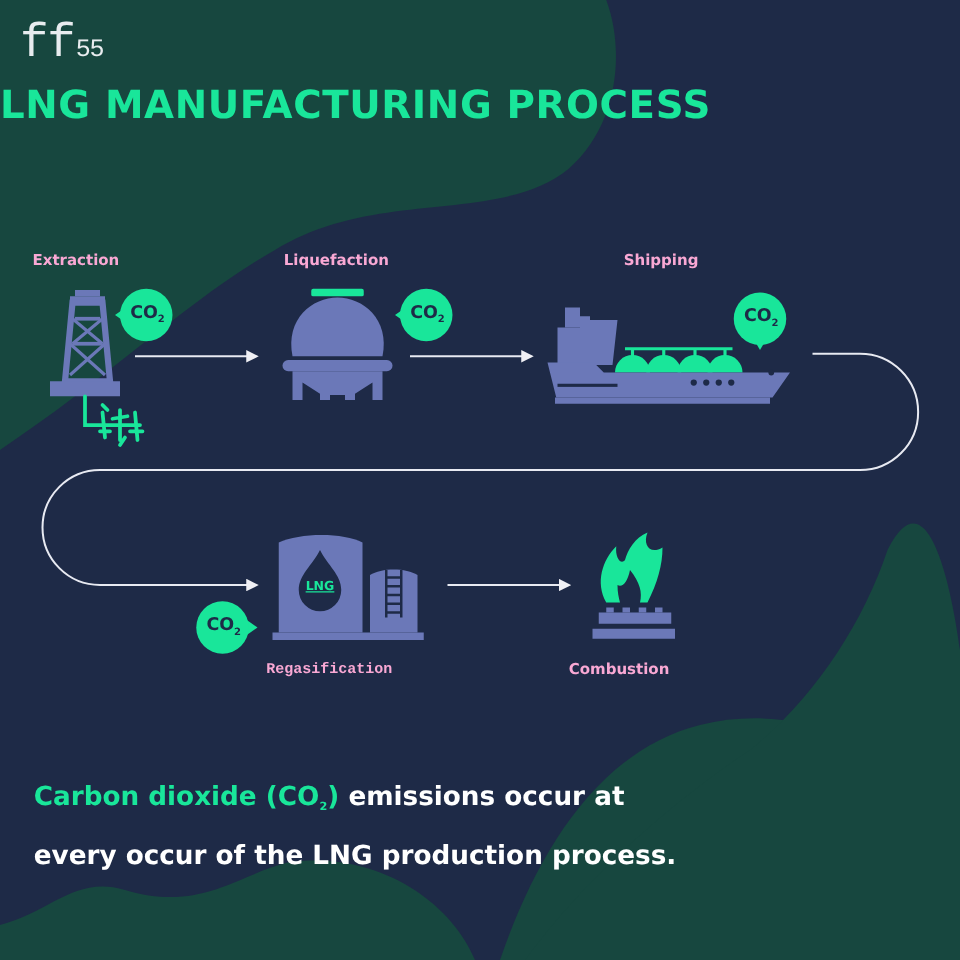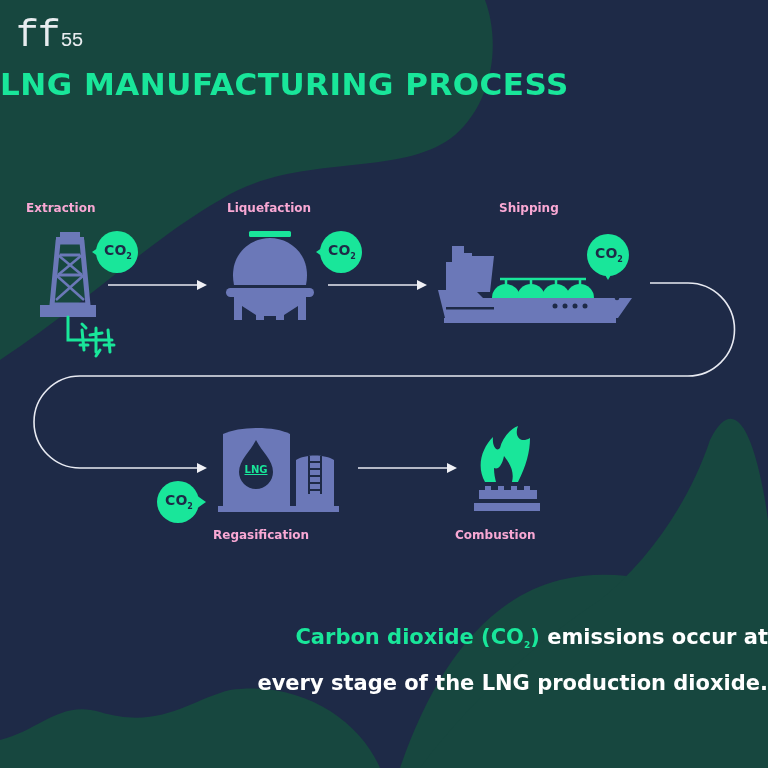--- a/index.html
+++ b/index.html
@@ -24,21 +24,21 @@
     font-family: "DejaVu Sans", sans-serif;
   }
   .stage-label {
     position: absolute; color: #f9a8d4; font-weight: bold;
     font-size: 12px; white-space: nowrap;
     font-family: "DejaVu Sans", sans-serif;
   }
   .diagram { position: absolute; left: 0; top: 0; width: 768px; height: 768px; }
   .caption {
     position: absolute; left: 0; right: 0; top: 618px;
-    text-align: right; color: #ffffff; font-weight: bold;
+    text-align: left; color: #ffffff; font-weight: bold;
     font-size: 21px; line-height: 38px;
     font-family: "DejaVu Sans", sans-serif;
     margin-left: 27px;
   }
   .caption .accent { color: #19e69a; }
   .caption sub { font-size: 9px; vertical-align: -4px; }
 </style>
 </head>
 <body>
 
@@ -173,21 +173,21 @@
 </div>
 <div style="position:absolute;left:162px;top:492px;width:34px;text-align:center;color:#1e2a47;font-weight:bold;font-size:14px;">
   <span>CO</span><sub style="font-size:8px;">2</sub>
 </div>
 
 <div style="position:absolute;left:239px;top:464px;width:34px;text-align:center;color:#19e69a;font-weight:bold;font-size:10px;text-decoration:underline;">LNG</div>
 
 <div class="stage-label" style="left:26px;top:201px;">Extraction</div>
 <div class="stage-label" style="left:227px;top:201px;">Liquefaction</div>
 <div class="stage-label" style="left:499px;top:201px;">Shipping</div>
-<div class="stage-label" style="left:213px;top:528px;">Regasification</div>
+<div class="stage-label" style="left:213px;top:528px;font-family:Liberation Mono, monospace;">Regasification</div>
 <div class="stage-label" style="left:455px;top:528px;">Combustion</div>
 
 <div class="caption">
   <div>
     <span class="accent"><span>Carbon dioxide (CO</span><sub>2</sub><span>)</span></span><span> emissions occur at</span>
   </div>
-  <div>every stage of the LNG production dioxide.</div>
+  <div>every occur of the LNG production process.</div>
 </div>
 
 </body></html>

